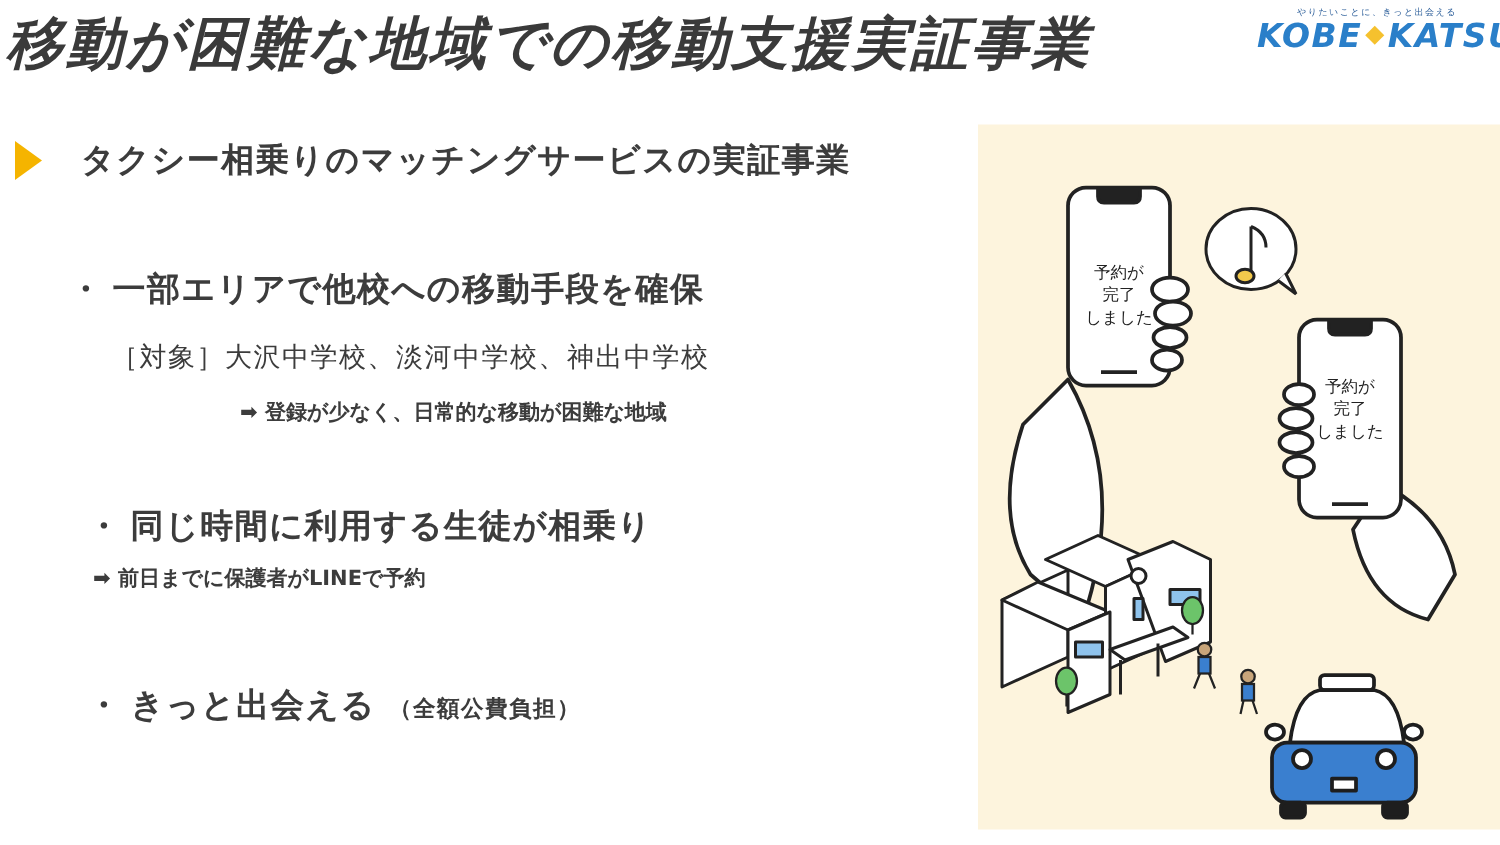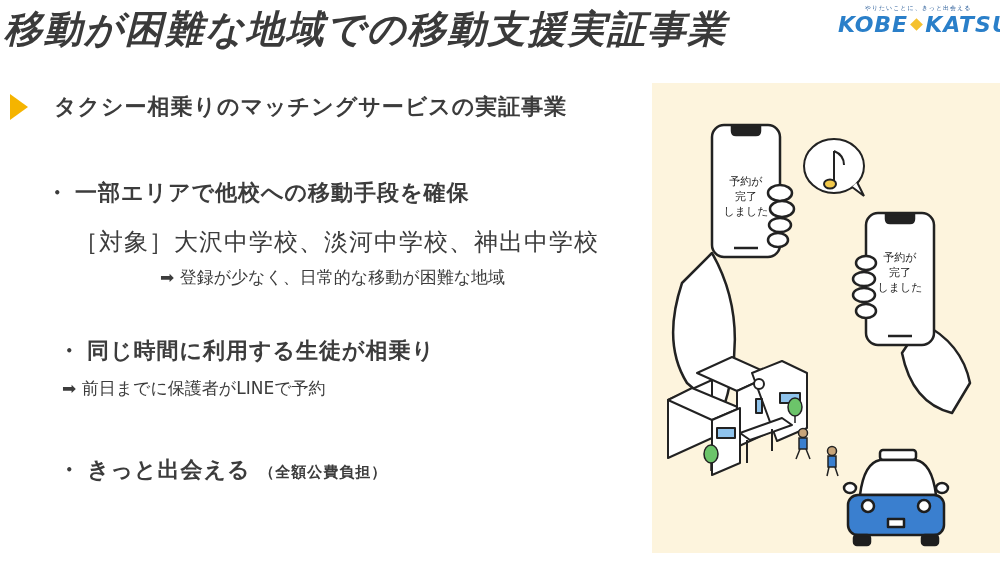--- a/index.html
+++ b/index.html
@@ -8,22 +8,22 @@
   .title { position:absolute; left:4px; top:4px; font-size:38px; font-weight:bold; color:#3a3a3a; letter-spacing:2px; white-space:nowrap;font-style:italic; }
   .logo { position:absolute; left:838px; top:4px; width:160px; text-align:center; }
   .logo-tag { font-size:6px; color:#2d5f9a; letter-spacing:1px; }
   .logo-text { font-size:22px; font-weight:bold; font-style:italic; color:#2a7fc9; letter-spacing:1px; line-height:24px; white-space:nowrap; }
   .logo-text .diamond { display:inline-block; width:9px; height:9px; background:#f5c12e; transform:rotate(45deg); margin:0 4px 3px 4px; vertical-align:middle; }
   .section { position:absolute; left:10px; top:92px; display:flex; align-items:center; }
   .tri { width:0; height:0; border-top:13px solid transparent; border-bottom:13px solid transparent; border-left:18px solid #f5b400; margin-right:26px; }
   .section-text { font-size:22px; font-weight:bold; color:#3c3c3c; letter-spacing:1px; white-space:nowrap; }
   .bullet { position:absolute; font-size:22px; font-weight:bold; color:#3c3c3c; white-space:nowrap; letter-spacing:1px; }
   .bullet .dot { margin-right:6px; }
-  .target { position:absolute; left:74px; top:226px; font-size:24px; color:#3c3c3c; white-space:nowrap; letter-spacing:1px; }
-  .sub { position:absolute; font-size:17px; font-weight:normal; color:#3c3c3c; white-space:nowrap; }
+  .target { position:absolute; left:74px; top:226px; font-size:18px; color:#3c3c3c; white-space:nowrap; letter-spacing:1px; }
+  .sub { position:absolute; font-size:14px; font-weight:bold; color:#3c3c3c; white-space:nowrap; }
   .small { font-size:15px; font-weight:bold; }
   .illus { position:absolute; left:652px; top:83px; width:378px; height:470px; background:#fdf4dd; }
 </style>
 </head>
 <body>
 
 <div class="title">移動が困難な地域での移動支援実証事業</div>
 
 <div class="logo">
   <div class="logo-tag">やりたいことに、きっと出会える</div>

